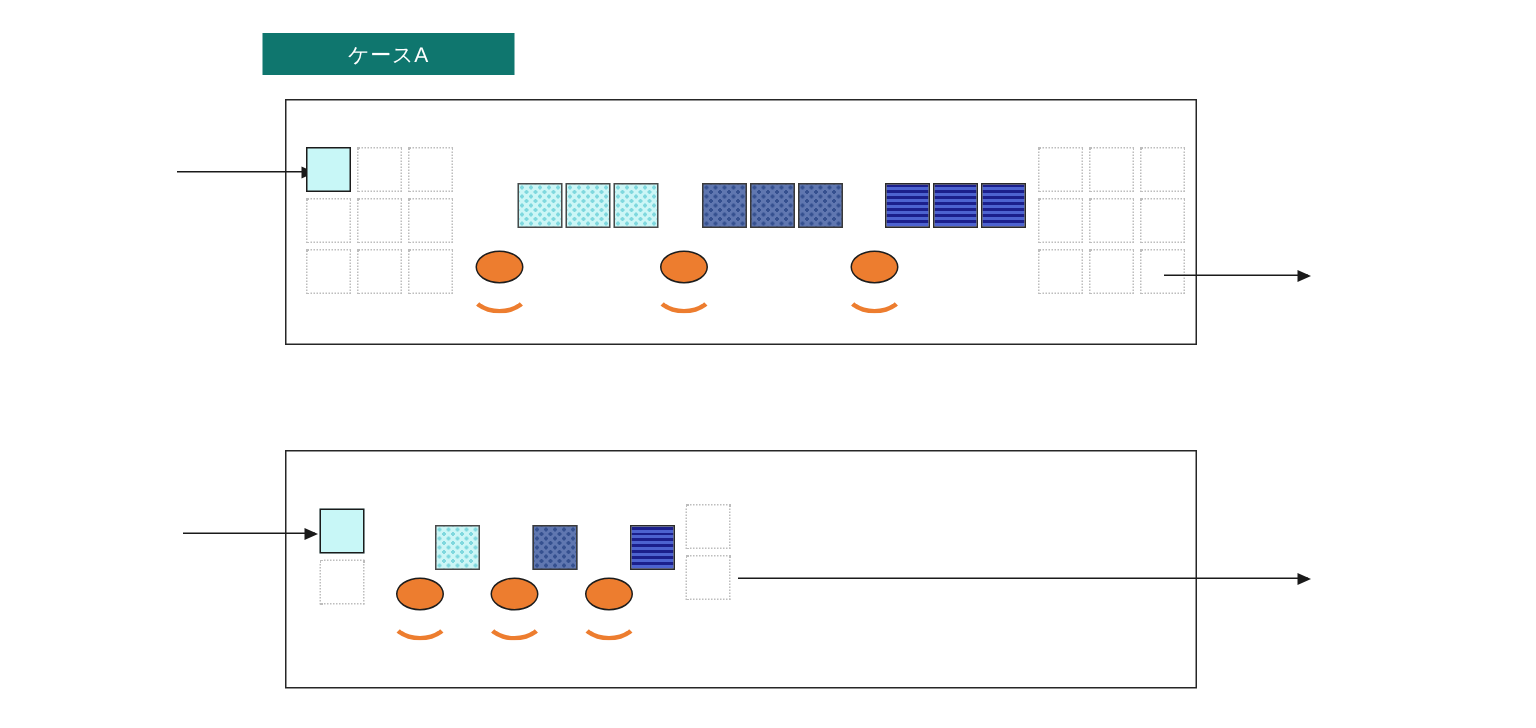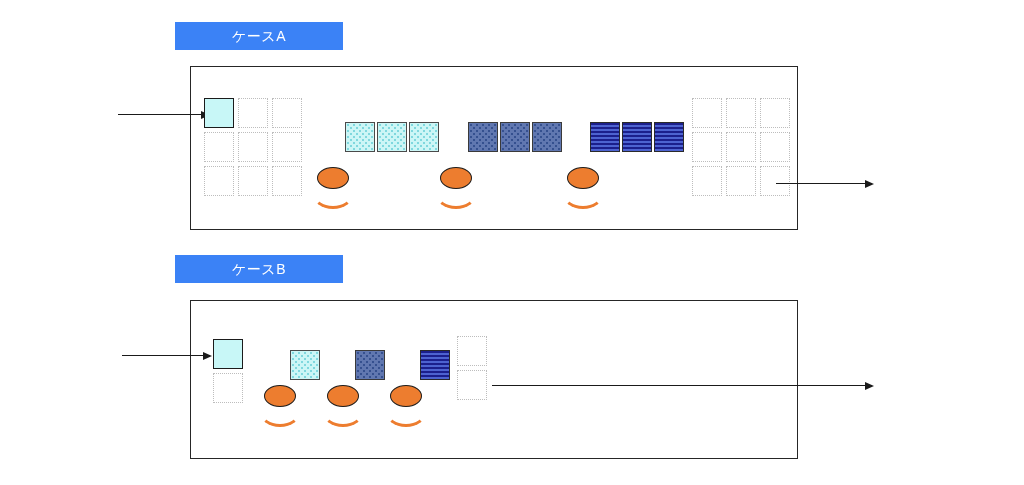--- a/index.html
+++ b/index.html
@@ -17,21 +17,21 @@
     background: #ffffff;
     overflow: hidden;
   }
 
   
   .case-label {
     position: absolute;
     display: flex;
     align-items: center;
     justify-content: center;
-    background: #3b82f6;
+    background: #0f766e;
     color: #ffffff;
     font-size: 14px;
     letter-spacing: .5px;
     line-height: 1;
     box-sizing: border-box;
   }
 
   
   .case-frame {
     position: absolute;
@@ -192,23 +192,20 @@
     <div class="tile empty" style="left:726px; top:132px;"></div>
     <div class="tile empty" style="left:760px; top:132px;"></div>
 
     <div class="tile empty" style="left:692px; top:166px;"></div>
     <div class="tile empty" style="left:726px; top:166px;"></div>
     <div class="tile empty" style="left:760px; top:166px;"></div>
   </div>
 
   <div class="arrow" style="left:776px; top:183px; width:96px;"></div>
 
-  <div class="case-label" style="left:175px; top:255px; width:168px; height:28px;">
-    <span>ケースB</span>
-  </div>
 
   <div class="case-frame" style="left:190px; top:300px; width:608px; height:159px;"></div>
 
   <div class="arrow" style="left:122px; top:355px; width:88px;"></div>
 
   <div>
     <div class="tile solid-cyan" style="left:213px; top:339px;"></div>
     <div class="tile empty" style="left:213px; top:373px;"></div>
   </div>
 

